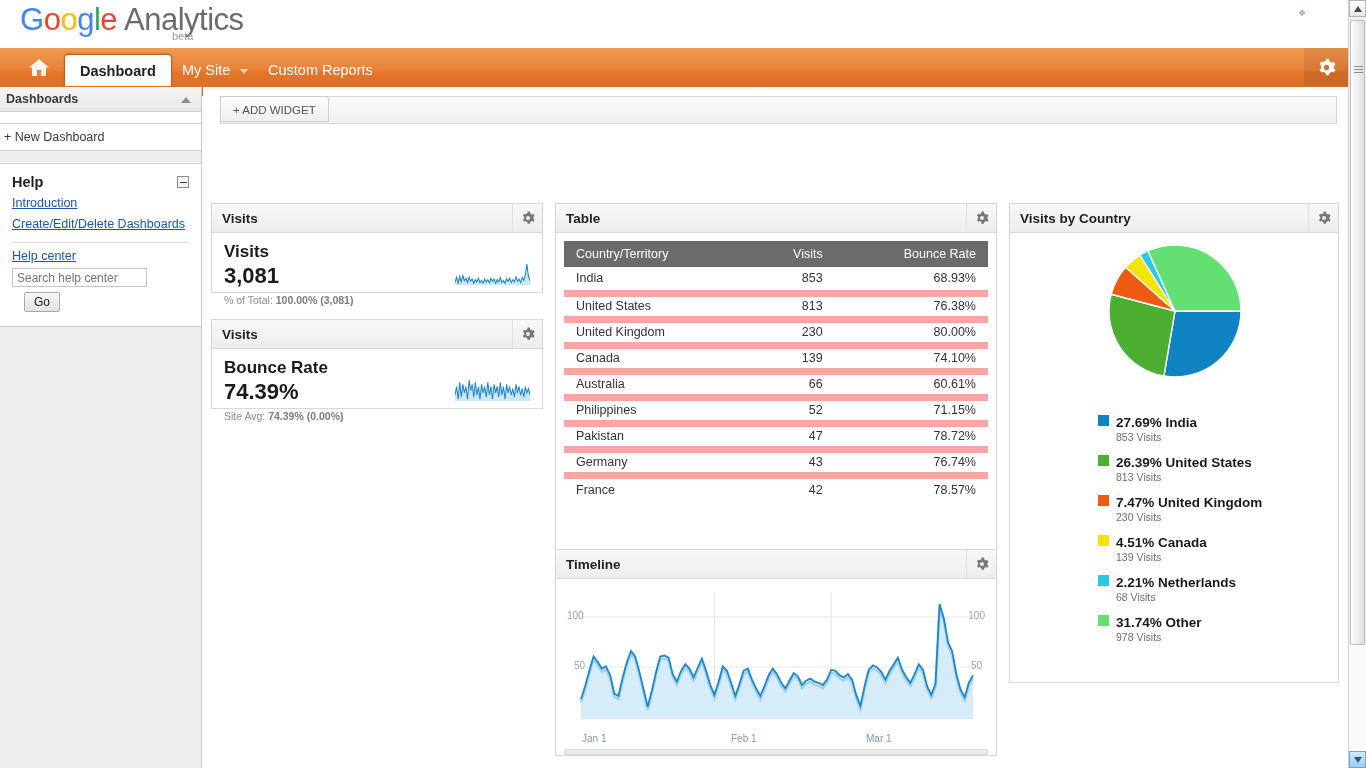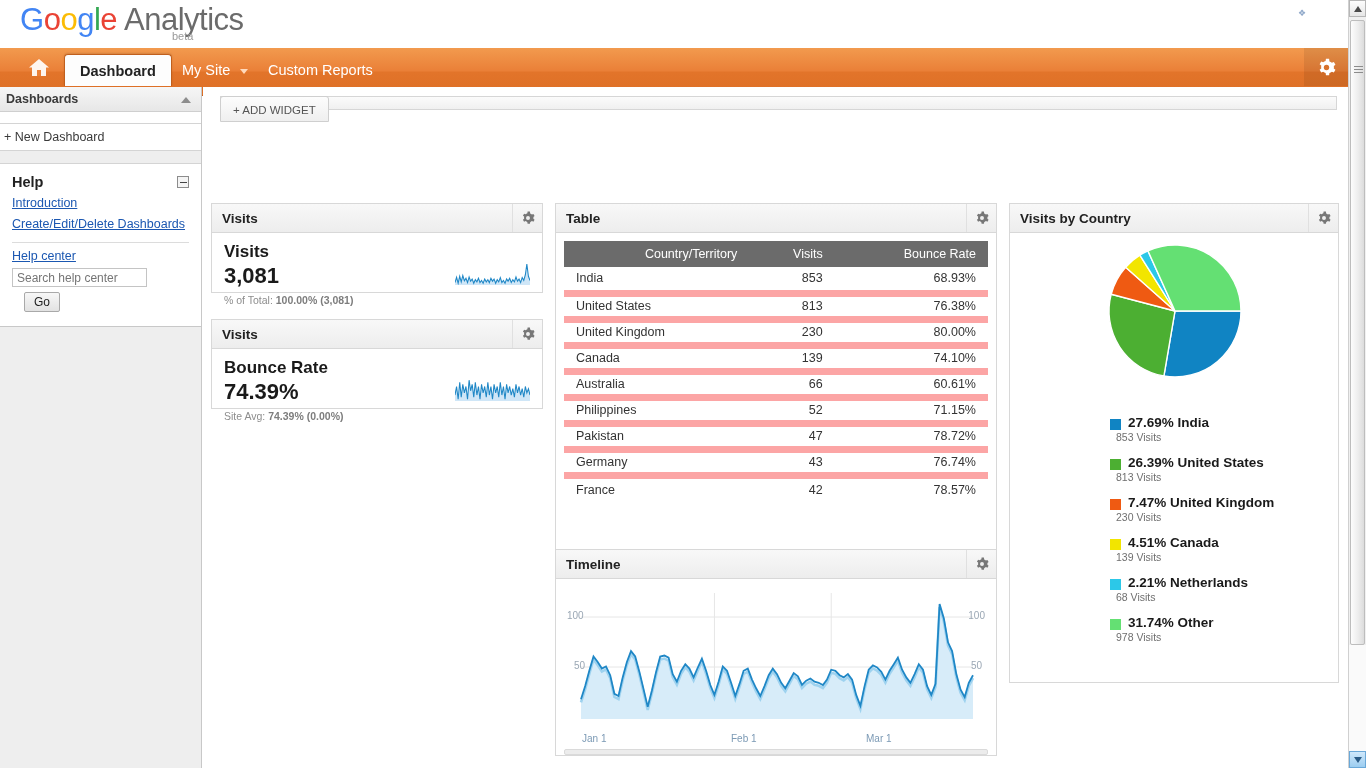--- a/index.html
+++ b/index.html
@@ -114,21 +114,21 @@
     border:1px solid #a9a9a9; border-radius:2px; cursor:pointer;
     font-family:"Liberation Sans", sans-serif; color:#222;
   }
 
   
   .content {
     position: absolute; left: 203px; top: 87px; width: 1145px; height: 681px;
     background: #fff; overflow: hidden;
   }
   .widgetbar {
-    position:absolute; left:17px; top:9px; width:1117px; height:14px;
+    position:absolute; left:17px; top:9px; width:1117px; height:28px;
     background: linear-gradient(to bottom,#fbfbfb,#f0f0f0);
     border:1px solid #d6d6d6;
   }
   .addwidget {
     position:absolute; left:-1px; top:-1px; height:26px; padding: 0 12px;
     line-height:26px; font-size:11.5px; color:#555;
     background: linear-gradient(to bottom,#fdfdfd,#efefef);
     border:1px solid #cfcfcf; border-radius:3px 3px 0 0; cursor:pointer;
   }
   .dash-title {
@@ -169,33 +169,33 @@
   .metric-name { font-size:17px; font-weight:700; color:#1a1a1a; }
   .metric-value { font-size:22px; font-weight:700; color:#1a1a1a; margin-top:1px; }
   .metric-sub { font-size:10.5px; color:#8d8d8d; margin-top:5px; }
   .metric-sub b { color:#7d7d7d; }
   .spark { position:absolute; right:12px; top:26px; width:75px; height:26px; }
 
   
   table.gtable { width:100%; border-collapse:collapse; }
   table.gtable th {
     background:#6b6b6b; color:#fff; font-weight:400;
-    font-size:12.5px; height:26px; text-align:right; padding:0 12px;
+    font-size:12.5px; height:26px; text-align:left; padding:0 12px;
   }
   table.gtable th.num { text-align:right; }
   table.gtable td {
     font-size:12.5px; color:#333; height:26px; padding:0 12px;
     border-bottom:7px solid #fca5a5;
   }
   table.gtable td.num { text-align:right; }
   table.gtable tr:last-child td { border-bottom:none; }
 
   
   .legend-item { margin-bottom: 12px; }
-  .legend-top { display:flex; align-items:flex-end;margin-left:12px; }
+  .legend-top { display:flex; align-items:flex-start; }
   .legend-sw { width:11px; height:11px; margin-right:7px; flex:none; }
   .legend-label { font-size:13.5px; font-weight:700; color:#1a1a1a; }
   .legend-sub { font-size:10.5px; color:#6f6f6f; margin-left:18px; margin-top:1px; }
 
   
   .tl-wrap { position:relative; width:100%; height:100%; }
   .tl-ylab {
     position:absolute; font-size:10px; color:#9aa7b4;
   }
   .tl-xlab { position:absolute; font-size:10px; color:#7c9ab5; bottom:12px; }

